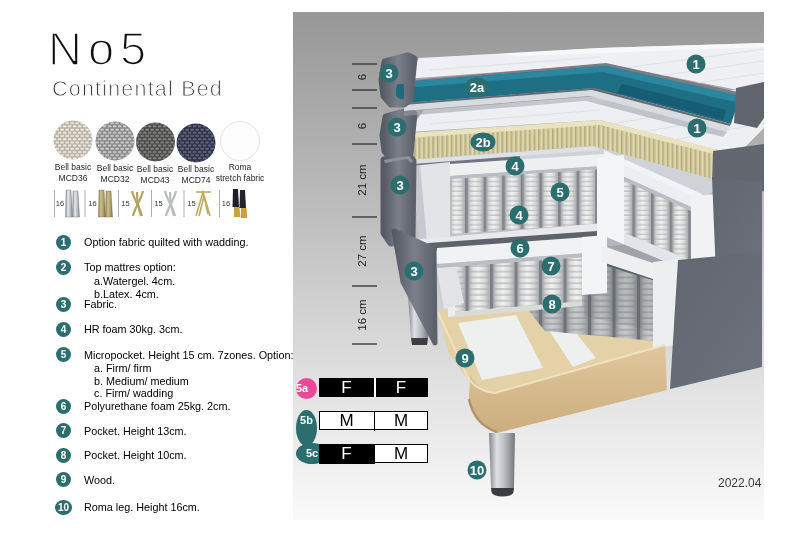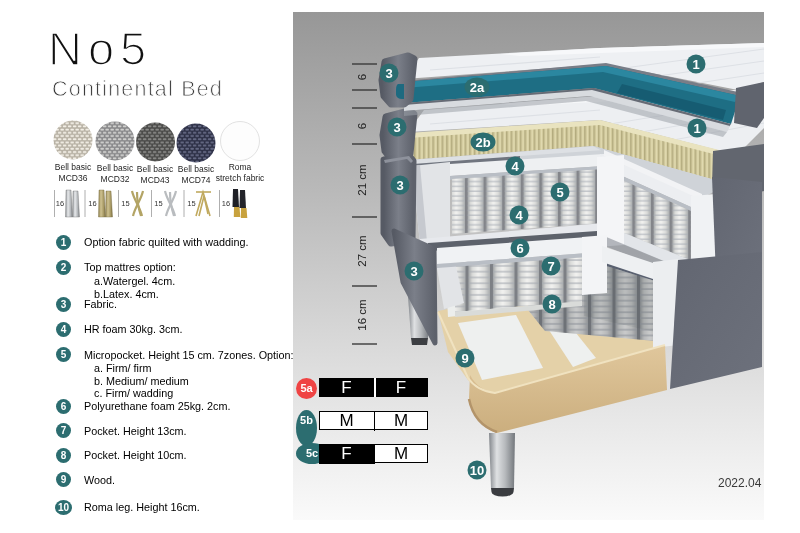--- a/index.html
+++ b/index.html
@@ -460,21 +460,21 @@
         <text x="465" y="362.5">9</text>
       </g>
 
 <g>
         <circle cx="477" cy="470" r="9.5" fill="#2c6d70"></circle>
         <text x="477" y="474.5">10</text>
       </g>
 </g>
 </svg>
 
-<div class="abs" style="left:296px;top:377.5px;width:21px;height:21px;border-radius:50%;background:#ef4444;color:#fff;font-size:11px;font-weight:bold;text-align:center;line-height:21px">5a</div>
+<div class="abs" style="left:296px;top:377.5px;width:21px;height:21px;border-radius:50%;background:#ec4899;color:#fff;font-size:11px;font-weight:bold;text-align:left;line-height:21px">5a</div>
 <div class="abs" style="left:319px;top:378px;width:109px;height:19px;background:#000"></div>
 <div class="abs" style="left:373.5px;top:378px;width:2px;height:19px;background:#fff"></div>
 <div class="abs" style="left:319px;top:378px;width:55px;height:19px;color:#fff;font-size:17px;text-align:center;line-height:19px">F</div>
 <div class="abs" style="left:374px;top:378px;width:54px;height:19px;color:#fff;font-size:17px;text-align:center;line-height:19px">F</div>
 
 <div class="abs" style="left:296px;top:410px;width:21px;height:36px;border-radius:50%;background:#2c6d70;color:#fff;font-size:11px;font-weight:bold;text-align:center;line-height:21px">5b</div>
 <div class="abs" style="left:319px;top:411px;width:107px;height:17px;background:#fff;border:1.5px solid #000"></div>
 <div class="abs" style="left:373.5px;top:411px;width:1.5px;height:20px;background:#000"></div>
 <div class="abs" style="left:319px;top:411px;width:55px;height:20px;color:#000;font-size:17px;text-align:center;line-height:20px">M</div>
 <div class="abs" style="left:374px;top:411px;width:54px;height:20px;color:#000;font-size:17px;text-align:center;line-height:20px">M</div>

